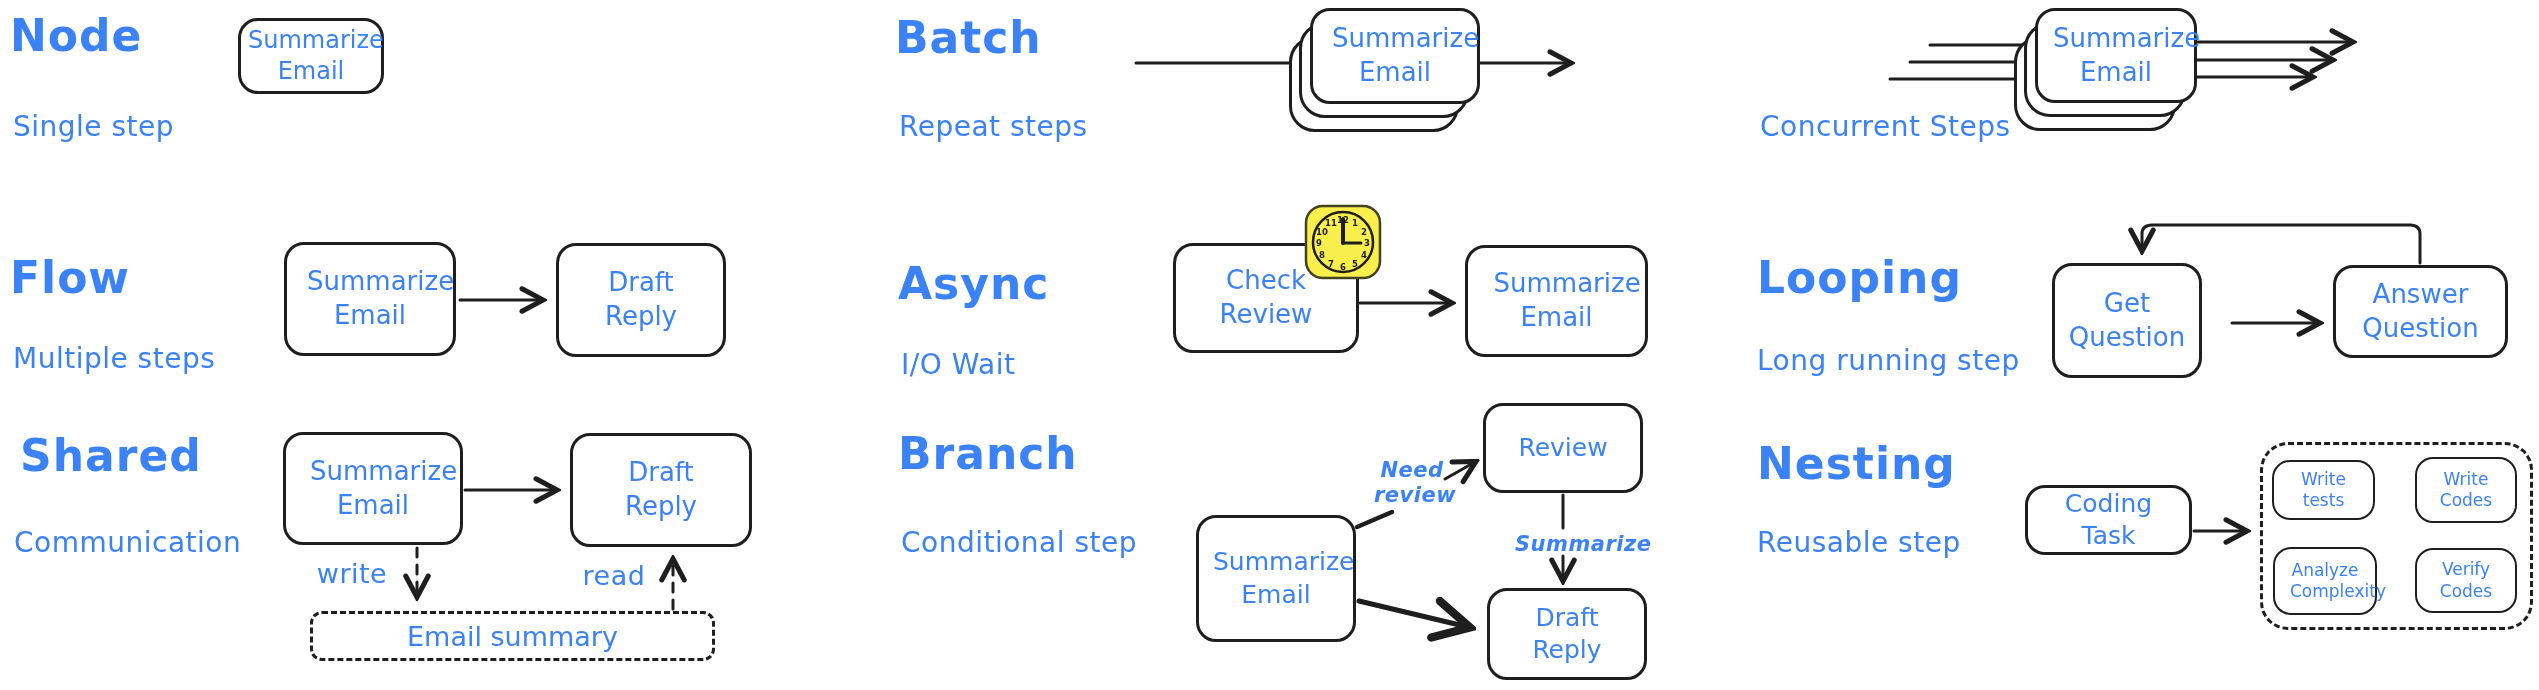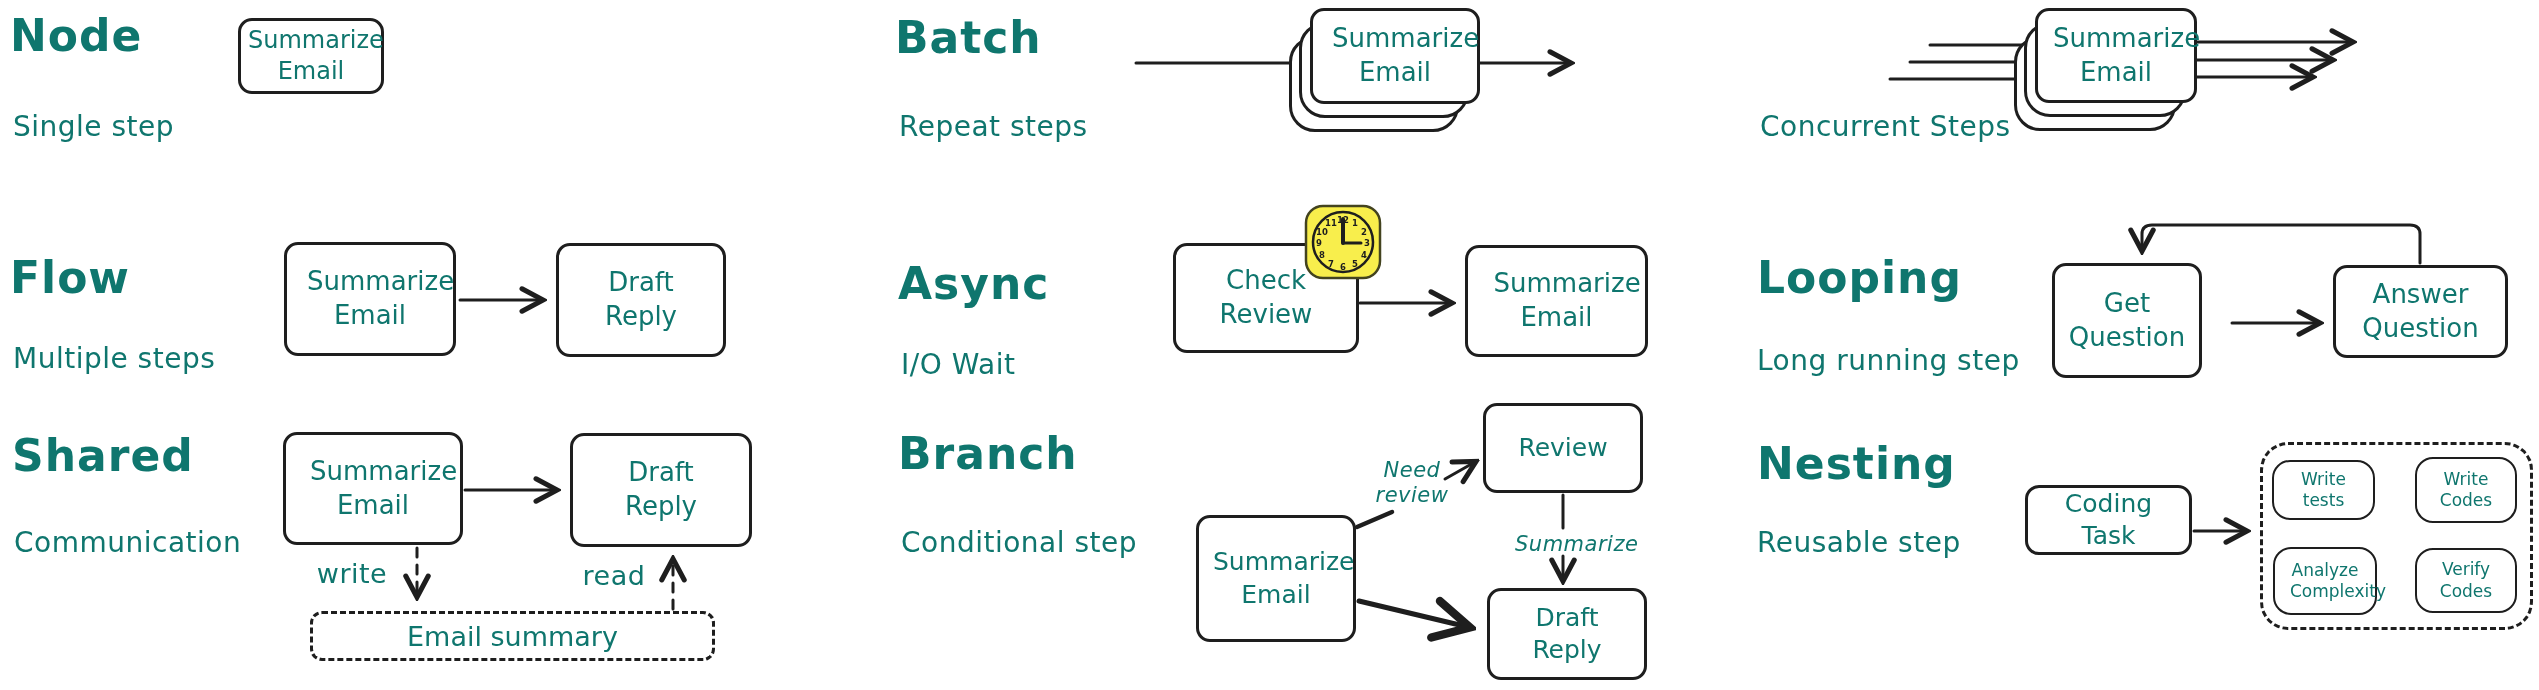--- a/index.html
+++ b/index.html
@@ -1,41 +1,41 @@
 <!DOCTYPE html>
 <html><head>
 <meta charset="utf-8">
 <style>
   html,body{margin:0;padding:0;background:#ffffff;}
   #canvas{
     position:relative;width:2539px;height:690px;background:#ffffff;
-    font-family:"DejaVu Sans",sans-serif;color:#0f766e;overflow:hidden;
+    font-family:"DejaVu Sans",sans-serif;color:#3b82f6;overflow:hidden;
   }
   .title{position:absolute;font-size:44px;font-weight:700;letter-spacing:1px;white-space:nowrap;}
   .subtitle{position:absolute;font-size:28px;font-weight:500;letter-spacing:.5px;white-space:nowrap;}
   .box{
-    position:absolute;border:3px solid #1e1e1e;border-radius:14px;background:#ffffff;
+    position:absolute;border:3px solid #1e1e1e;border-radius:20px;background:#ffffff;
     display:flex;align-items:center;justify-content:center;text-align:center;
     font-size:26px;line-height:1.3;box-sizing:border-box;font-weight:500;
   }
   .box>span{display:inline-block;max-width:126px;}
   .stack-layer{
     position:absolute;border:3px solid #1e1e1e;border-radius:26px;background:#ffffff;box-sizing:border-box;
   }
   .store{
     position:absolute;border:3px dashed #1e1e1e;border-radius:12px;background:#ffffff;
     display:flex;align-items:center;justify-content:center;font-size:27px;font-weight:500;box-sizing:border-box;
   }
   .nest-container{
     position:absolute;border:3px dashed #1e1e1e;border-radius:28px;background:#ffffff;box-sizing:border-box;
   }
   .box.small{border-width:2.5px;border-radius:18px;font-size:17px;line-height:1.25;}
   .box.small>span{max-width:70px;}
   .lbl{position:absolute;font-size:27px;font-weight:500;letter-spacing:.5px;}
-  .lbl.italic{font-size:21px;font-style:italic;font-weight:400;line-height:1.2;}
+  .lbl.italic{font-size:21px;font-style:italic;font-weight:700;line-height:1.2;}
   .ta-r{text-align:center;}
   .ta-c{text-align:center;}
   svg.overlay{position:absolute;left:0;top:0;}
   .clock{position:absolute;}
 </style>
 </head>
 <body>
 
 <div id="canvas">
 
@@ -144,21 +144,21 @@
 
   <div class="title" style="left:1757px;top:252px">Looping</div>
   <div class="subtitle" style="left:1757px;top:344px">Long running step</div>
   <div class="box" style="left:2052px;top:263px;width:150px;height:115px">
       <span>Get Question</span>
     </div>
   <div class="box" style="left:2333px;top:265px;width:175px;height:93px">
       <span>Answer Question</span>
     </div>
 
-  <div class="title" style="left:12px;top:430px">Shared</div>
+  <div class="title" style="left:20px;top:430px">Shared</div>
   <div class="subtitle" style="left:14px;top:526px">Communication</div>
   <div class="box" style="left:283px;top:432px;width:180px;height:113px">
       <span>Summarize Email</span>
     </div>
   <div class="box" style="left:570px;top:433px;width:182px;height:114px">
       <span>Draft Reply</span>
     </div>
   <div class="lbl ta-r" style="left:306px;top:558px;width:92px">write</div>
   <div class="lbl ta-r" style="left:578px;top:560px;width:72px">read</div>
   <div class="store" style="left:310px;top:611px;width:405px;height:50px">

